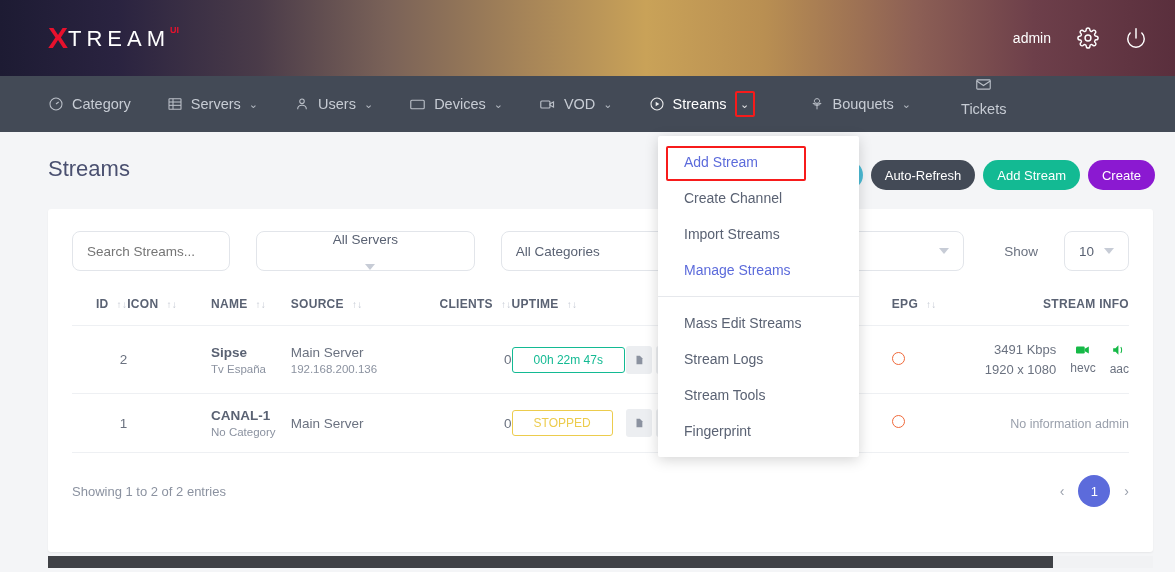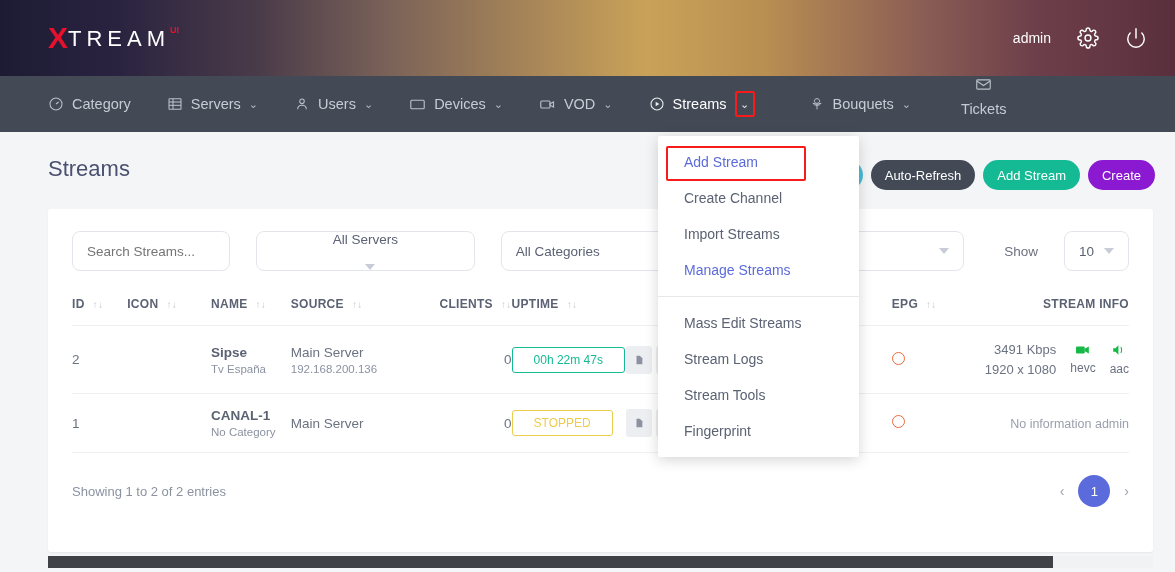--- a/index.html
+++ b/index.html
@@ -115,21 +115,21 @@
     text-align: left; font-size: 12px; color: #5a6273; font-weight: bold;
     padding: 26px 0 14px 0; border-bottom: 1px solid #eef0f3;
     letter-spacing: .3px; white-space: nowrap;
   }
   .sort { color: #c3c8d2; font-size: 10px; margin-left: 8px; font-weight: normal; }
   tbody td {
     padding: 14px 0; border-bottom: 1px solid #eef0f3;
     font-size: 13.5px; color: #6b7280; vertical-align: middle;
   }
   .tbl-wrap { padding: 0 24px; }
-  .c-id   { width: 54px; }
+  .c-id   { width: 54px; text-align: right; }
   .c-icon { width: 82px; }
   .c-name { width: 78px; }
   .c-src  { width: 126px; }
   .c-cli  { width: 90px; text-align: right; }
   .c-up   { width: 112px; }
   .c-act  { width: 200px; }
   .c-srv  { width: 60px; }
   .c-epg  { width: 62px; }
   .c-info { width: 170px; }
 

